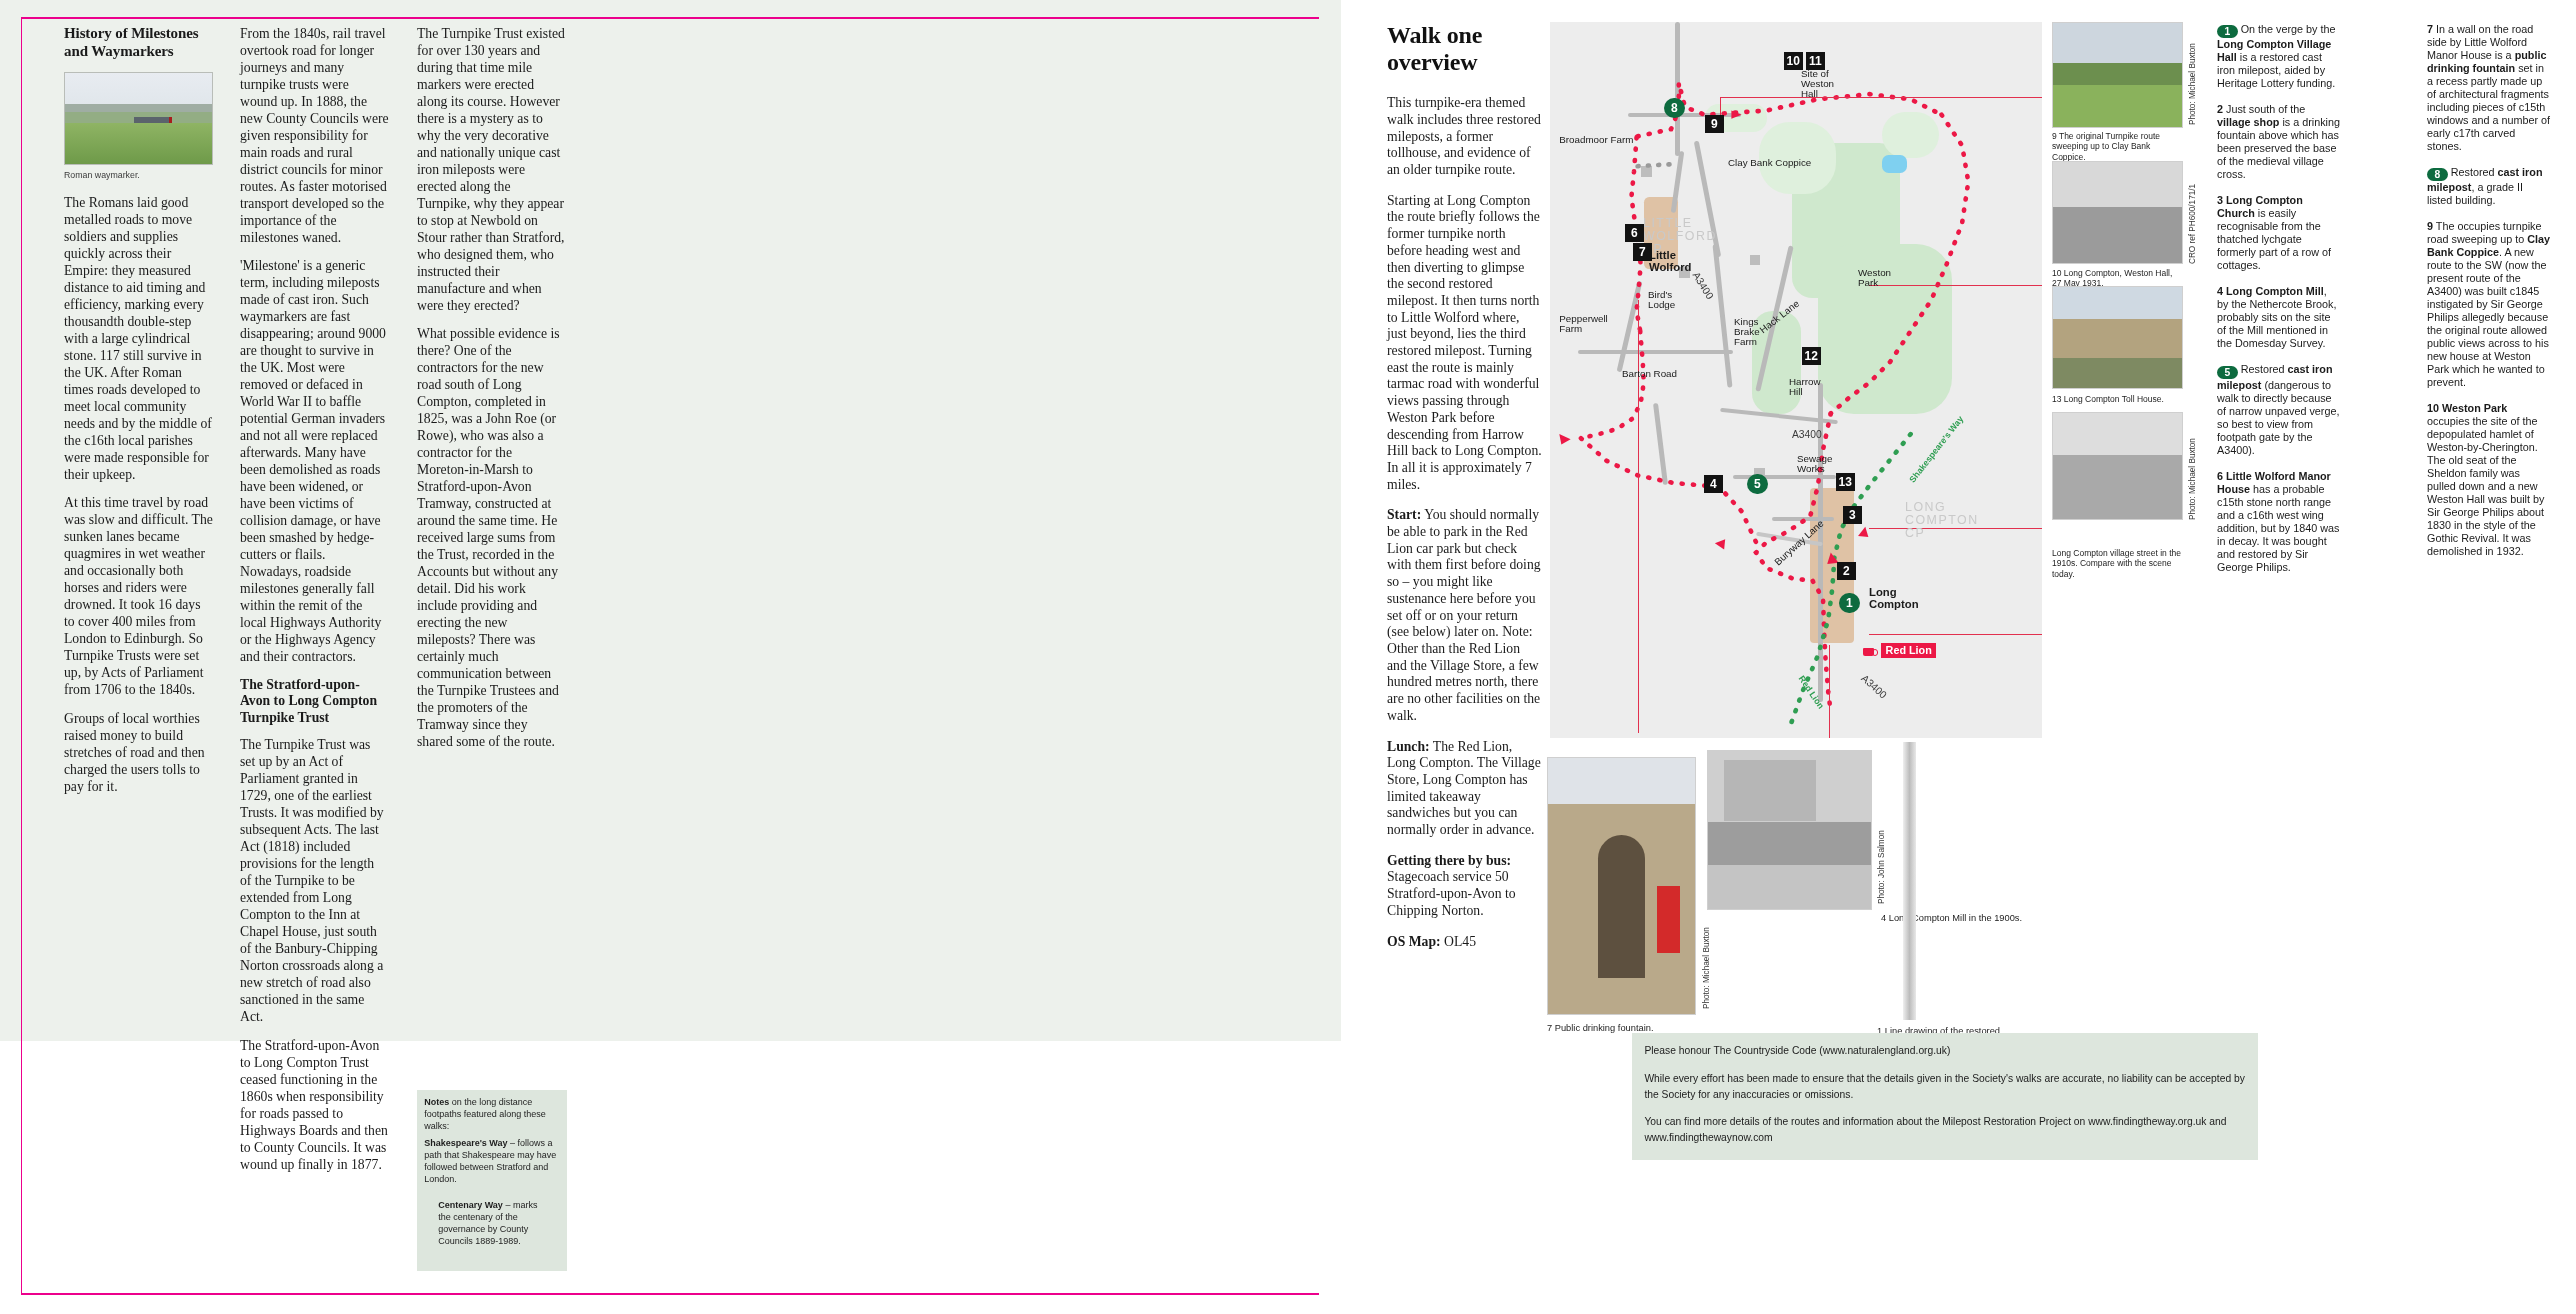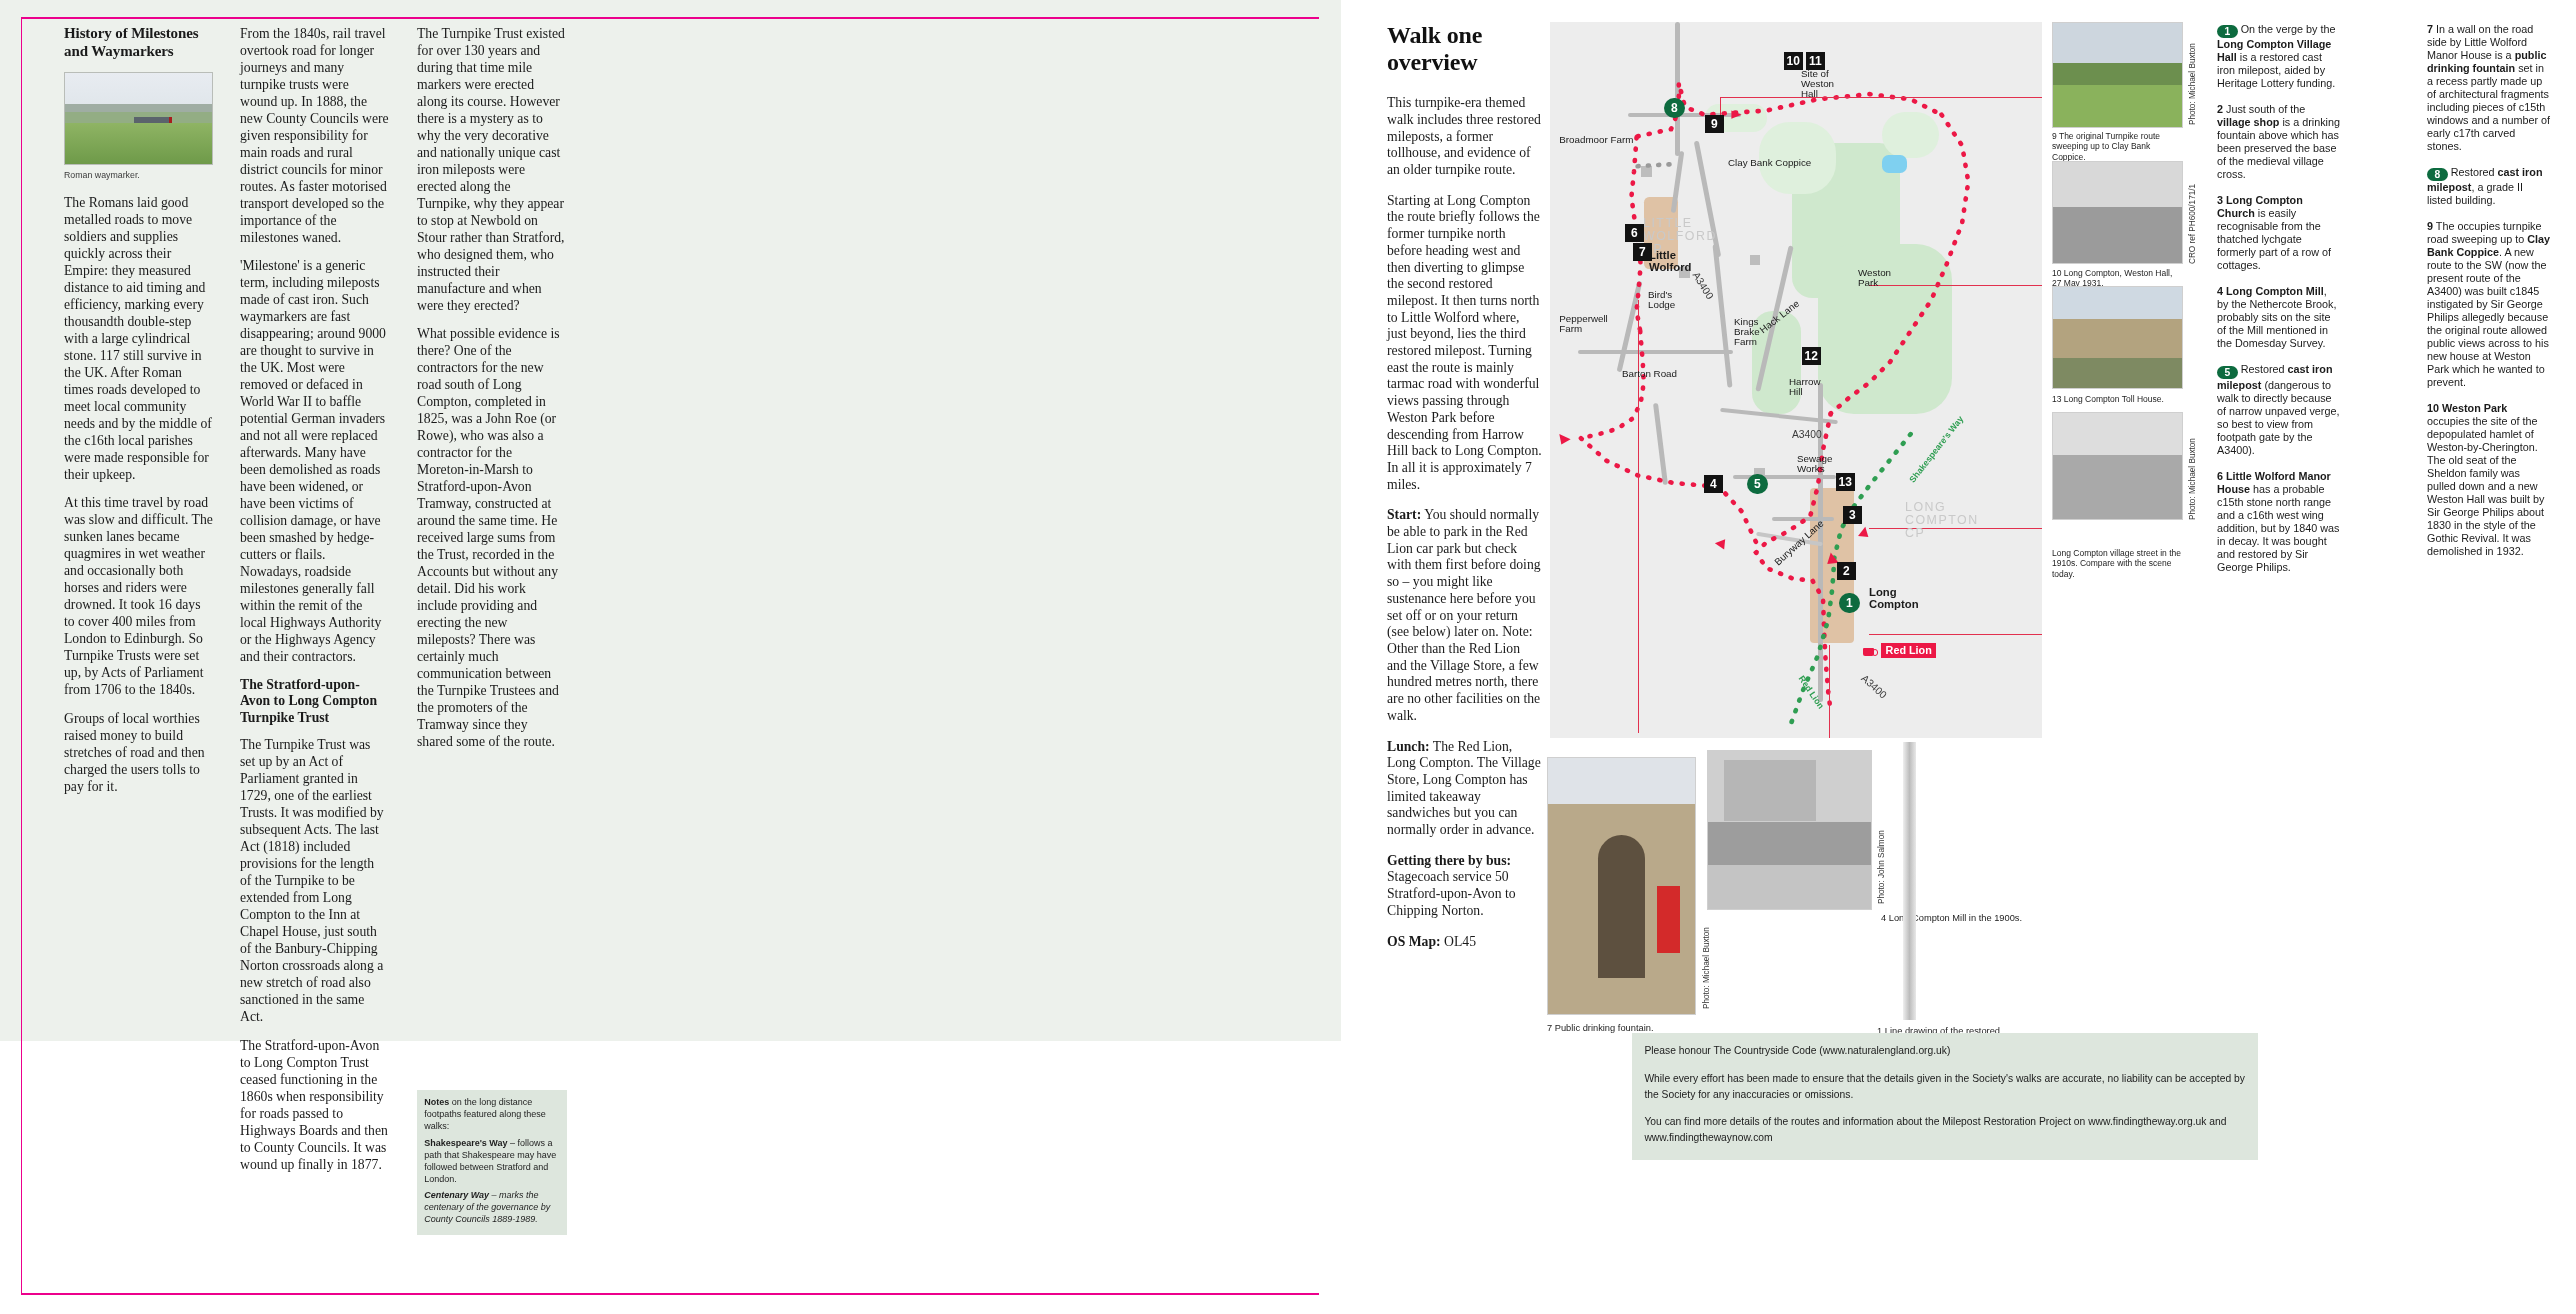--- a/index.html
+++ b/index.html
@@ -176,21 +176,21 @@
       <p>What possible evidence is there? One of the contractors for the new road south of Long Compton, completed in 1825, was a John Roe (or Rowe), who was also a contractor for the Moreton-in-Marsh to Stratford-upon-Avon Tramway, constructed at around the same time. He received large sums from the Trust, recorded in the Accounts but without any detail. Did his work include providing and erecting the new mileposts? There was certainly much communication between the Turnpike Trustees and the promoters of the Tramway since they shared some of the route.</p>
     </div>
 
     <div class="notes-box">
       <p style="margin:0 0 5.2px 0;">
         <b>Notes</b><span> on the long distance footpaths featured along these walks:</span>
       </p>
       <p style="margin:0 0 4.1px 0;">
         <b>Shakespeare's Way</b><span> – follows a path that Shakespeare may have followed between Stratford and London.</span>
       </p>
-      <p style="margin:0;font-style:italic;">
+      <p style="margin:14px;">
         <b>Centenary Way</b><span> – marks the centenary of the governance by County Councils 1889-1989.</span>
       </p>
     </div>
   </div>
 
   <div class="right-panel">
 
     <div class="overview-col">
       <h1>Walk one overview</h1>
       <p><b></b><span>This turnpike-era themed walk includes three restored mileposts, a former tollhouse, and evidence of an older turnpike route.</span></p>

